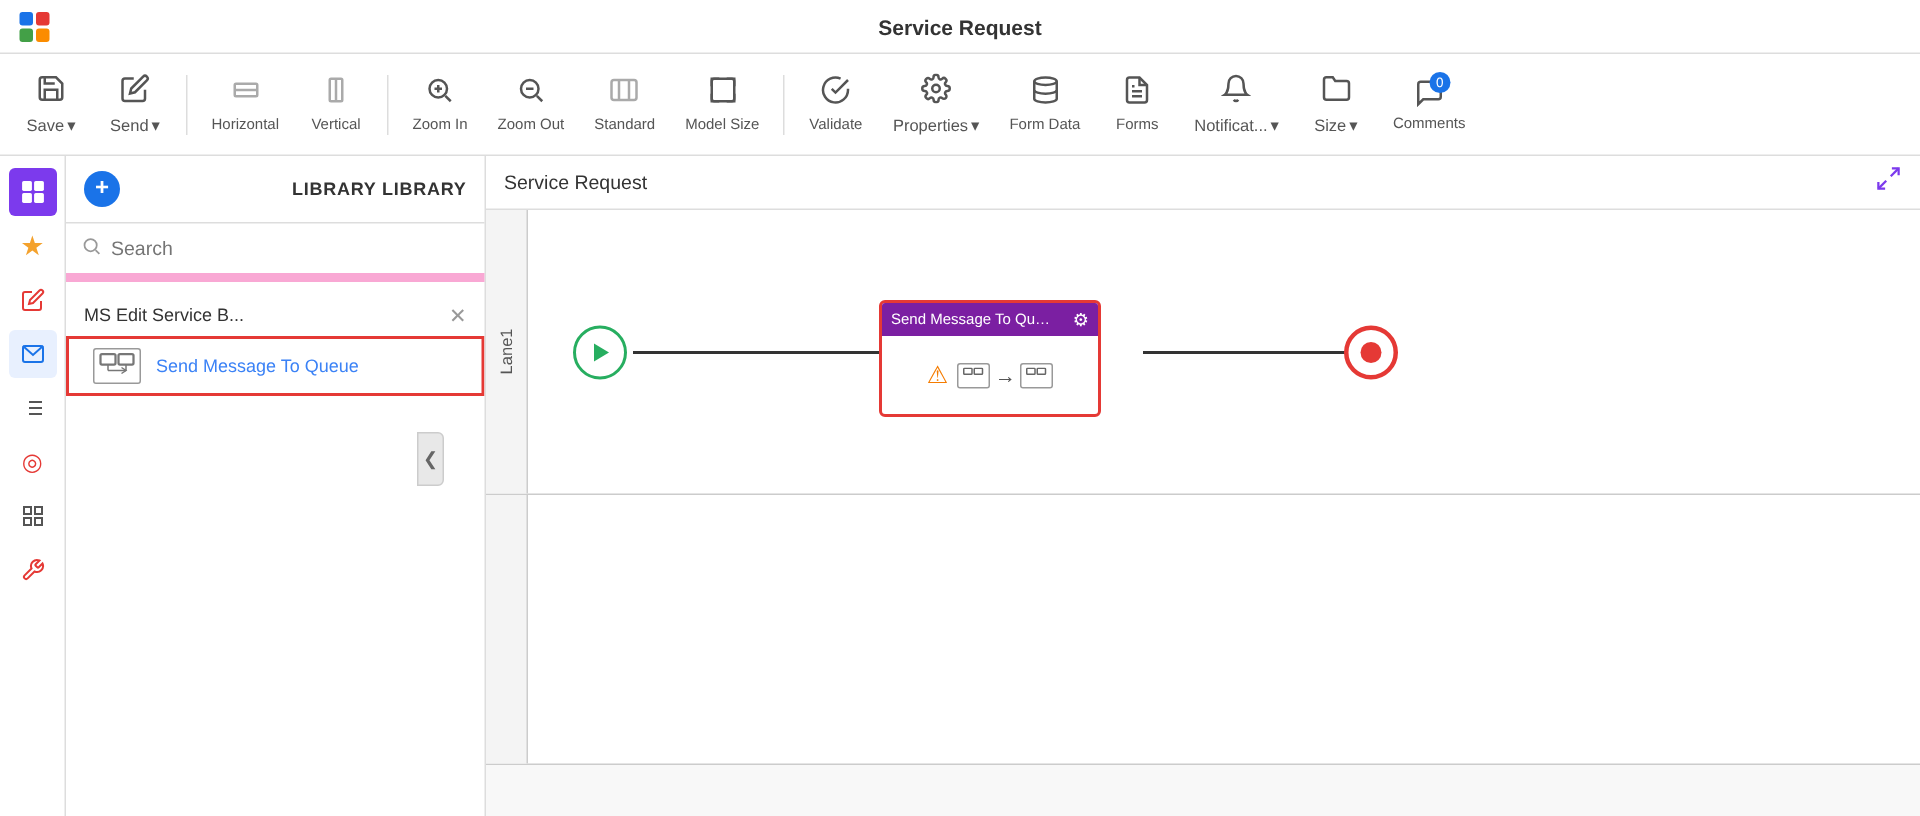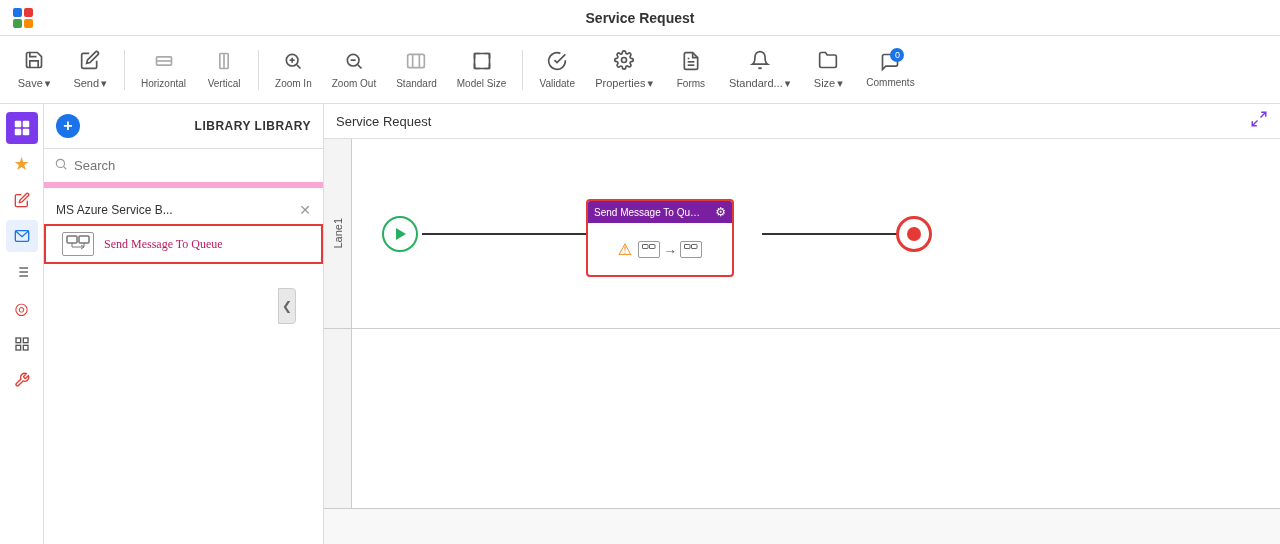--- a/index.html
+++ b/index.html
@@ -75,21 +75,21 @@
     .library-category .close-btn { color: #999; cursor: pointer; font-size: 14px; }
 
     .library-item {
       display: flex; align-items: center; padding: 6px 12px 6px 16px; gap: 10px; cursor: pointer;
     }
     .library-item.selected { border: 2px solid #e53935; background: #fff; }
     .library-item .item-icon {
       width: 32px; height: 24px; border: 1px solid #999; border-radius: 2px;
       display: flex; align-items: center; justify-content: center; font-size: 10px; color: #555; flex-shrink: 0;
     }
-    .library-item .item-label { font-size: 12px; color: #be185d; font-family: Liberation Serif, serif; }
+    .library-item .item-label { font-size: 12px; color: #3b82f6; }
 
     
     #canvas-area { flex: 1; background: #f8f8f8; position: relative; overflow: hidden; }
     #canvas-header {
       background: #fff; border-bottom: 1px solid #ddd; padding: 6px 12px;
       font-size: 13px; color: #333; font-weight: 500;
       display: flex; align-items: center; justify-content: space-between;
     }
 
     #canvas-content { position: relative; width: 100%; height: calc(100% - 32px); }
@@ -217,20 +217,30 @@
   <button class="toolbar-btn">
     <span class="icon">
       <svg width="20" height="20" viewBox="0 0 24 24" fill="none" stroke="#555" stroke-width="2">
           <circle cx="12" cy="12" r="3"></circle>
           <path d="M19.4 15a1.65 1.65 0 00.33 1.82l.06.06a2 2 0 010 2.83 2 2 0 01-2.83 0l-.06-.06a1.65 1.65 0 00-1.82-.33 1.65 1.65 0 00-1 1.51V21a2 2 0 01-4 0v-.09A1.65 1.65 0 009 19.4a1.65 1.65 0 00-1.82.33l-.06.06a2 2 0 01-2.83-2.83l.06-.06A1.65 1.65 0 004.68 15a1.65 1.65 0 00-1.51-1H3a2 2 0 010-4h.09A1.65 1.65 0 004.6 9a1.65 1.65 0 00-.33-1.82l-.06-.06a2 2 0 012.83-2.83l.06.06A1.65 1.65 0 009 4.68a1.65 1.65 0 001-1.51V3a2 2 0 014 0v.09a1.65 1.65 0 001 1.51 1.65 1.65 0 001.82-.33l.06-.06a2 2 0 012.83 2.83l-.06.06A1.65 1.65 0 0019.4 9a1.65 1.65 0 001.51 1H21a2 2 0 010 4h-.09a1.65 1.65 0 00-1.51 1z"></path>
         </svg>
     </span>
     <span class="label-with-arrow"><span>Properties</span> ▾</span>
   </button>
 
+  <button class="toolbar-btn">
+    <span class="icon">
+      <svg width="20" height="20" viewBox="0 0 24 24" fill="none" stroke="#555" stroke-width="2">
+          <ellipse cx="12" cy="5" rx="9" ry="3"></ellipse>
+          <path d="M21 12c0 1.66-4.03 3-9 3S3 13.66 3 12"></path>
+          <path d="M3 5v14c0 1.66 4.03 3 9 3s9-1.34 9-3V5"></path>
+        </svg>
+    </span>
+    <span class="label">Form Data</span>
+  </button>
 
   <button class="toolbar-btn">
     <span class="icon">
       <svg width="20" height="20" viewBox="0 0 24 24" fill="none" stroke="#555" stroke-width="2">
           <path d="M14 2H6a2 2 0 00-2 2v16a2 2 0 002 2h12a2 2 0 002-2V8z"></path>
           <polyline points="14 2 14 8 20 8"></polyline>
           <line x1="16" y1="13" x2="8" y2="13"></line>
           <line x1="16" y1="17" x2="8" y2="17"></line>
           <polyline points="10 9 9 9 8 9"></polyline>
         </svg>
@@ -238,21 +248,21 @@
     <span class="label">Forms</span>
   </button>
 
   <button class="toolbar-btn">
     <span class="icon">
       <svg width="20" height="20" viewBox="0 0 24 24" fill="none" stroke="#555" stroke-width="2">
           <path d="M18 8A6 6 0 006 8c0 7-3 9-3 9h18s-3-2-3-9"></path>
           <path d="M13.73 21a2 2 0 01-3.46 0"></path>
         </svg>
     </span>
-    <span class="label-with-arrow"><span>Standard...</span> ▾</span>
+    <span class="label-with-arrow"><span>Notificat...</span> ▾</span>
   </button>
 
   <button class="toolbar-btn">
     <span class="icon">
       <svg width="20" height="20" viewBox="0 0 24 24" fill="none" stroke="#555" stroke-width="2">
           <path d="M22 19a2 2 0 01-2 2H4a2 2 0 01-2-2V5a2 2 0 012-2h5l2 3h9a2 2 0 012 2z"></path>
         </svg>
     </span>
     <span class="label-with-arrow"><span>Size</span> ▾</span>
   </button>
@@ -327,21 +337,21 @@
       <span class="search-icon">
         <svg width="14" height="14" viewBox="0 0 24 24" fill="none" stroke="#999" stroke-width="2">
             <circle cx="11" cy="11" r="7"></circle>
             <line x1="21" y1="21" x2="16.65" y2="16.65"></line>
           </svg>
       </span>
       <input type="text" placeholder="Search" style="">
     </div>
     <div id="library-section">
       <div class="library-category">
-        <span class="cat-name">MS Azure Service B...</span>
+        <span class="cat-name">MS Edit Service B...</span>
         <span class="close-btn">✕</span>
       </div>
 
       <div class="library-item selected">
         <div class="item-icon">
           <svg width="24" height="18" viewBox="0 0 24 18">
               <rect x="1" y="1" width="10" height="7" rx="1" stroke="#777" stroke-width="1.5" fill="none"></rect>
               <rect x="13" y="1" width="10" height="7" rx="1" stroke="#777" stroke-width="1.5" fill="none"></rect>
               <line x1="6" y1="8" x2="6" y2="12" stroke="#777" stroke-width="1"></line>
               <line x1="18" y1="8" x2="18" y2="12" stroke="#777" stroke-width="1"></line>

